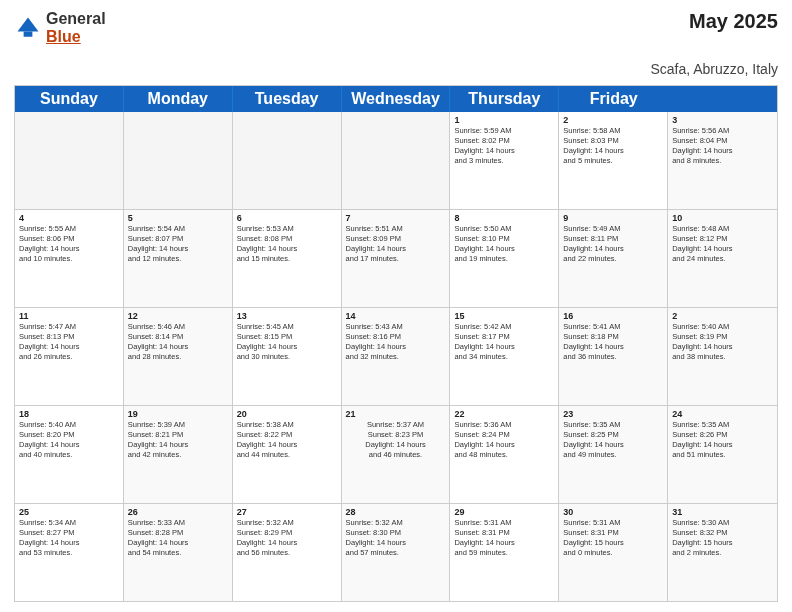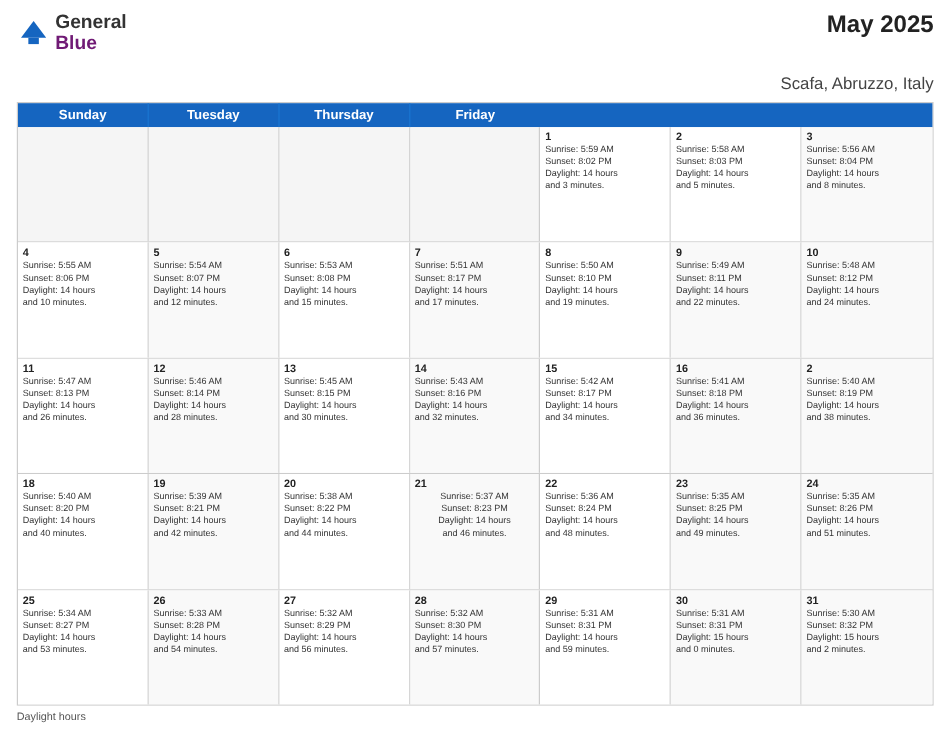--- a/index.html
+++ b/index.html
@@ -27,21 +27,21 @@
       display: flex;
       align-items: center;
       gap: 4px;
     }
     .logo-text {
       font-size: 16px;
       font-weight: bold;
       line-height: 1.1;
     }
     .logo-general { color: #333; }
-    .logo-blue { color: #701a75; }
+    .logo-blue { color: #c2410c; text-decoration: underline; }
     .logo-icon {
       width: 28px;
       height: 28px;
     }
     .title-block {
       text-align: right;
     }
     .title-month {
       font-size: 20px;
       font-weight: bold;
@@ -58,21 +58,21 @@
       flex-direction: column;
       border: 1px solid #ccc;
     }
     .cal-header {
       display: grid;
       grid-template-columns: repeat(7, 1fr);
       background: #1565c0;
     }
     .cal-header-cell {
       color: #fff;
-      font-size: 11px;
+      font-size: 16px;
       font-weight: bold;
       text-align: center;
       padding: 4px 2px;
       border-right: 1px solid #1976d2;
     }
     .cal-header-cell:last-child { border-right: none; }
     .cal-body {
       flex: 1;
       display: flex;
       flex-direction: column;
@@ -131,21 +131,23 @@
     </div>
     <div class="title-block">
       <div class="title-month">May 2025</div>
       <div class="title-location">Scafa, Abruzzo, Italy</div>
     </div>
   </div>
 
   <div class="calendar">
     <div class="cal-header">
     <div class="cal-header-cell">Sunday</div>
+        <div class="cal-header-cell">Monday</div>
         <div class="cal-header-cell">Tuesday</div>
+        <div class="cal-header-cell">Wednesday</div>
         <div class="cal-header-cell">Thursday</div>
         <div class="cal-header-cell">Friday</div>
       </div>
     <div class="cal-body">
     <div class="cal-row">
           <div class="cal-cell empty"></div>
           <div class="cal-cell empty"></div>
           <div class="cal-cell empty"></div>
           <div class="cal-cell empty"></div>
           <div class="cal-cell">
@@ -188,21 +190,21 @@
           <div class="cal-cell">
             <div class="day-num">6</div>
             <div class="cell-text" style="white-space: pre-line;">Sunrise: 5:53 AM
 Sunset: 8:08 PM
 Daylight: 14 hours
 and 15 minutes.</div>
           </div>
           <div class="cal-cell alt">
             <div class="day-num">7</div>
             <div class="cell-text" style="white-space: pre-line;">Sunrise: 5:51 AM
-Sunset: 8:17 PM
+Sunset: 8:09 PM
 Daylight: 14 hours
 and 17 minutes.</div>
           </div>
           <div class="cal-cell">
             <div class="day-num">8</div>
             <div class="cell-text" style="white-space: pre-line;">Sunrise: 5:50 AM
 Sunset: 8:10 PM
 Daylight: 14 hours
 and 19 minutes.</div>
           </div>
@@ -370,16 +372,13 @@
             <div class="day-num">31</div>
             <div class="cell-text" style="white-space: pre-line;">Sunrise: 5:30 AM
 Sunset: 8:32 PM
 Daylight: 15 hours
 and 2 minutes.</div>
           </div>
         </div>
       </div>
   </div>
 
-  <div class="footer-note">
-    <span>Daylight hours</span>
-  </div>
 </div>
 
 </body></html>

